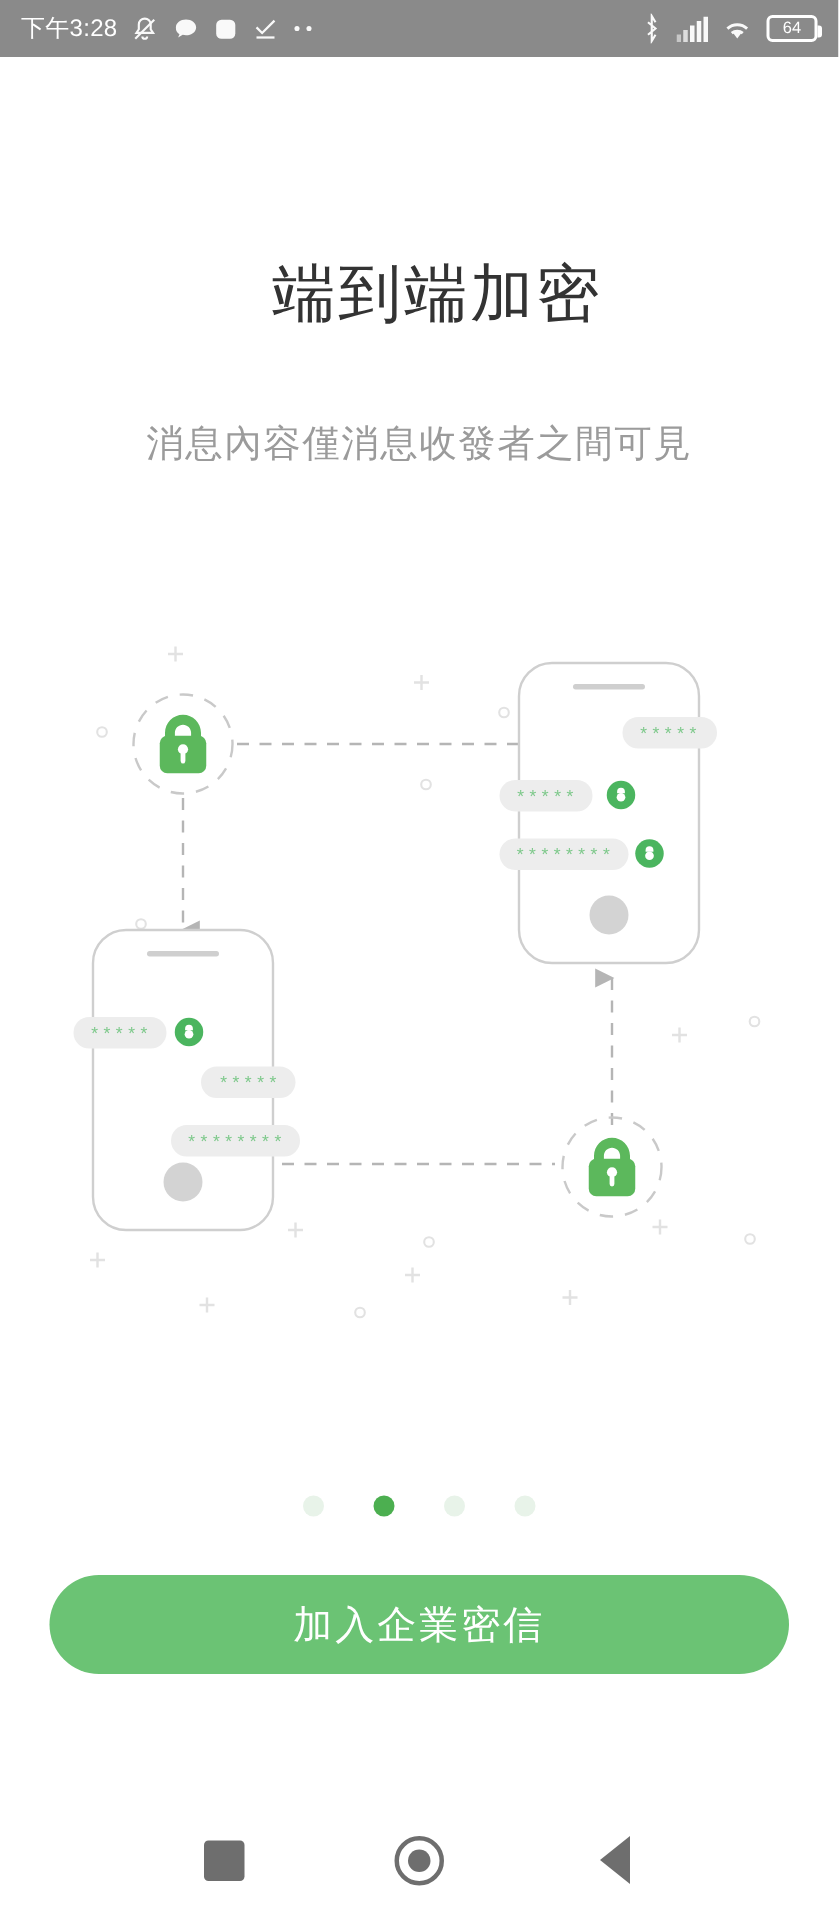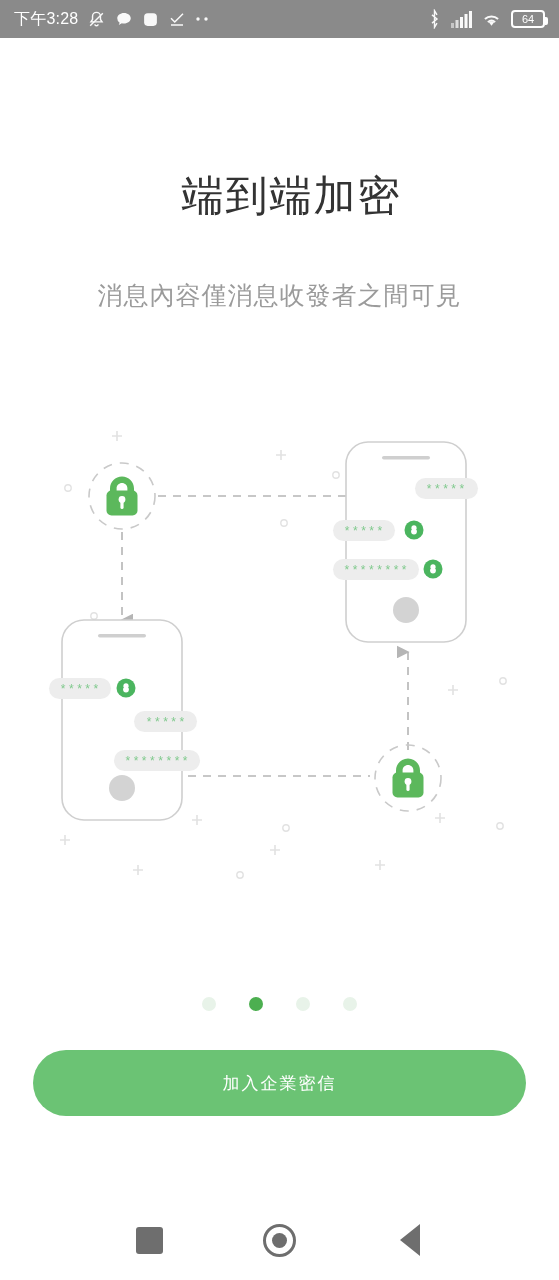--- a/index.html
+++ b/index.html
@@ -51,21 +51,21 @@
     position:absolute; top:997px; left:0; width:559px;
     display:flex; justify-content:center; align-items:center; gap:33px;
   }
   .dot{ width:14px; height:14px; border-radius:50%; background:#e8f3e9; }
   .dot.active{ background:#4caf50; }
 
   
   .cta{
     position:absolute; top:1050px; left:33px; width:493px; height:66px;
     background:#6bc374; border:none; border-radius:33px;
-    color:#ffffff; font-size:17px; letter-spacing:2px;
+    color:#ffffff; font-size:26px; letter-spacing:2px;
     font-family:"Liberation Sans","DejaVu Sans",sans-serif;
     cursor:pointer;
   }
 
   
   .navbar{
     position:absolute; bottom:0; left:0; width:559px; height:80px;
     background:#ffffff; display:flex; align-items:center; justify-content:center;
   }
   .nav-btn{

